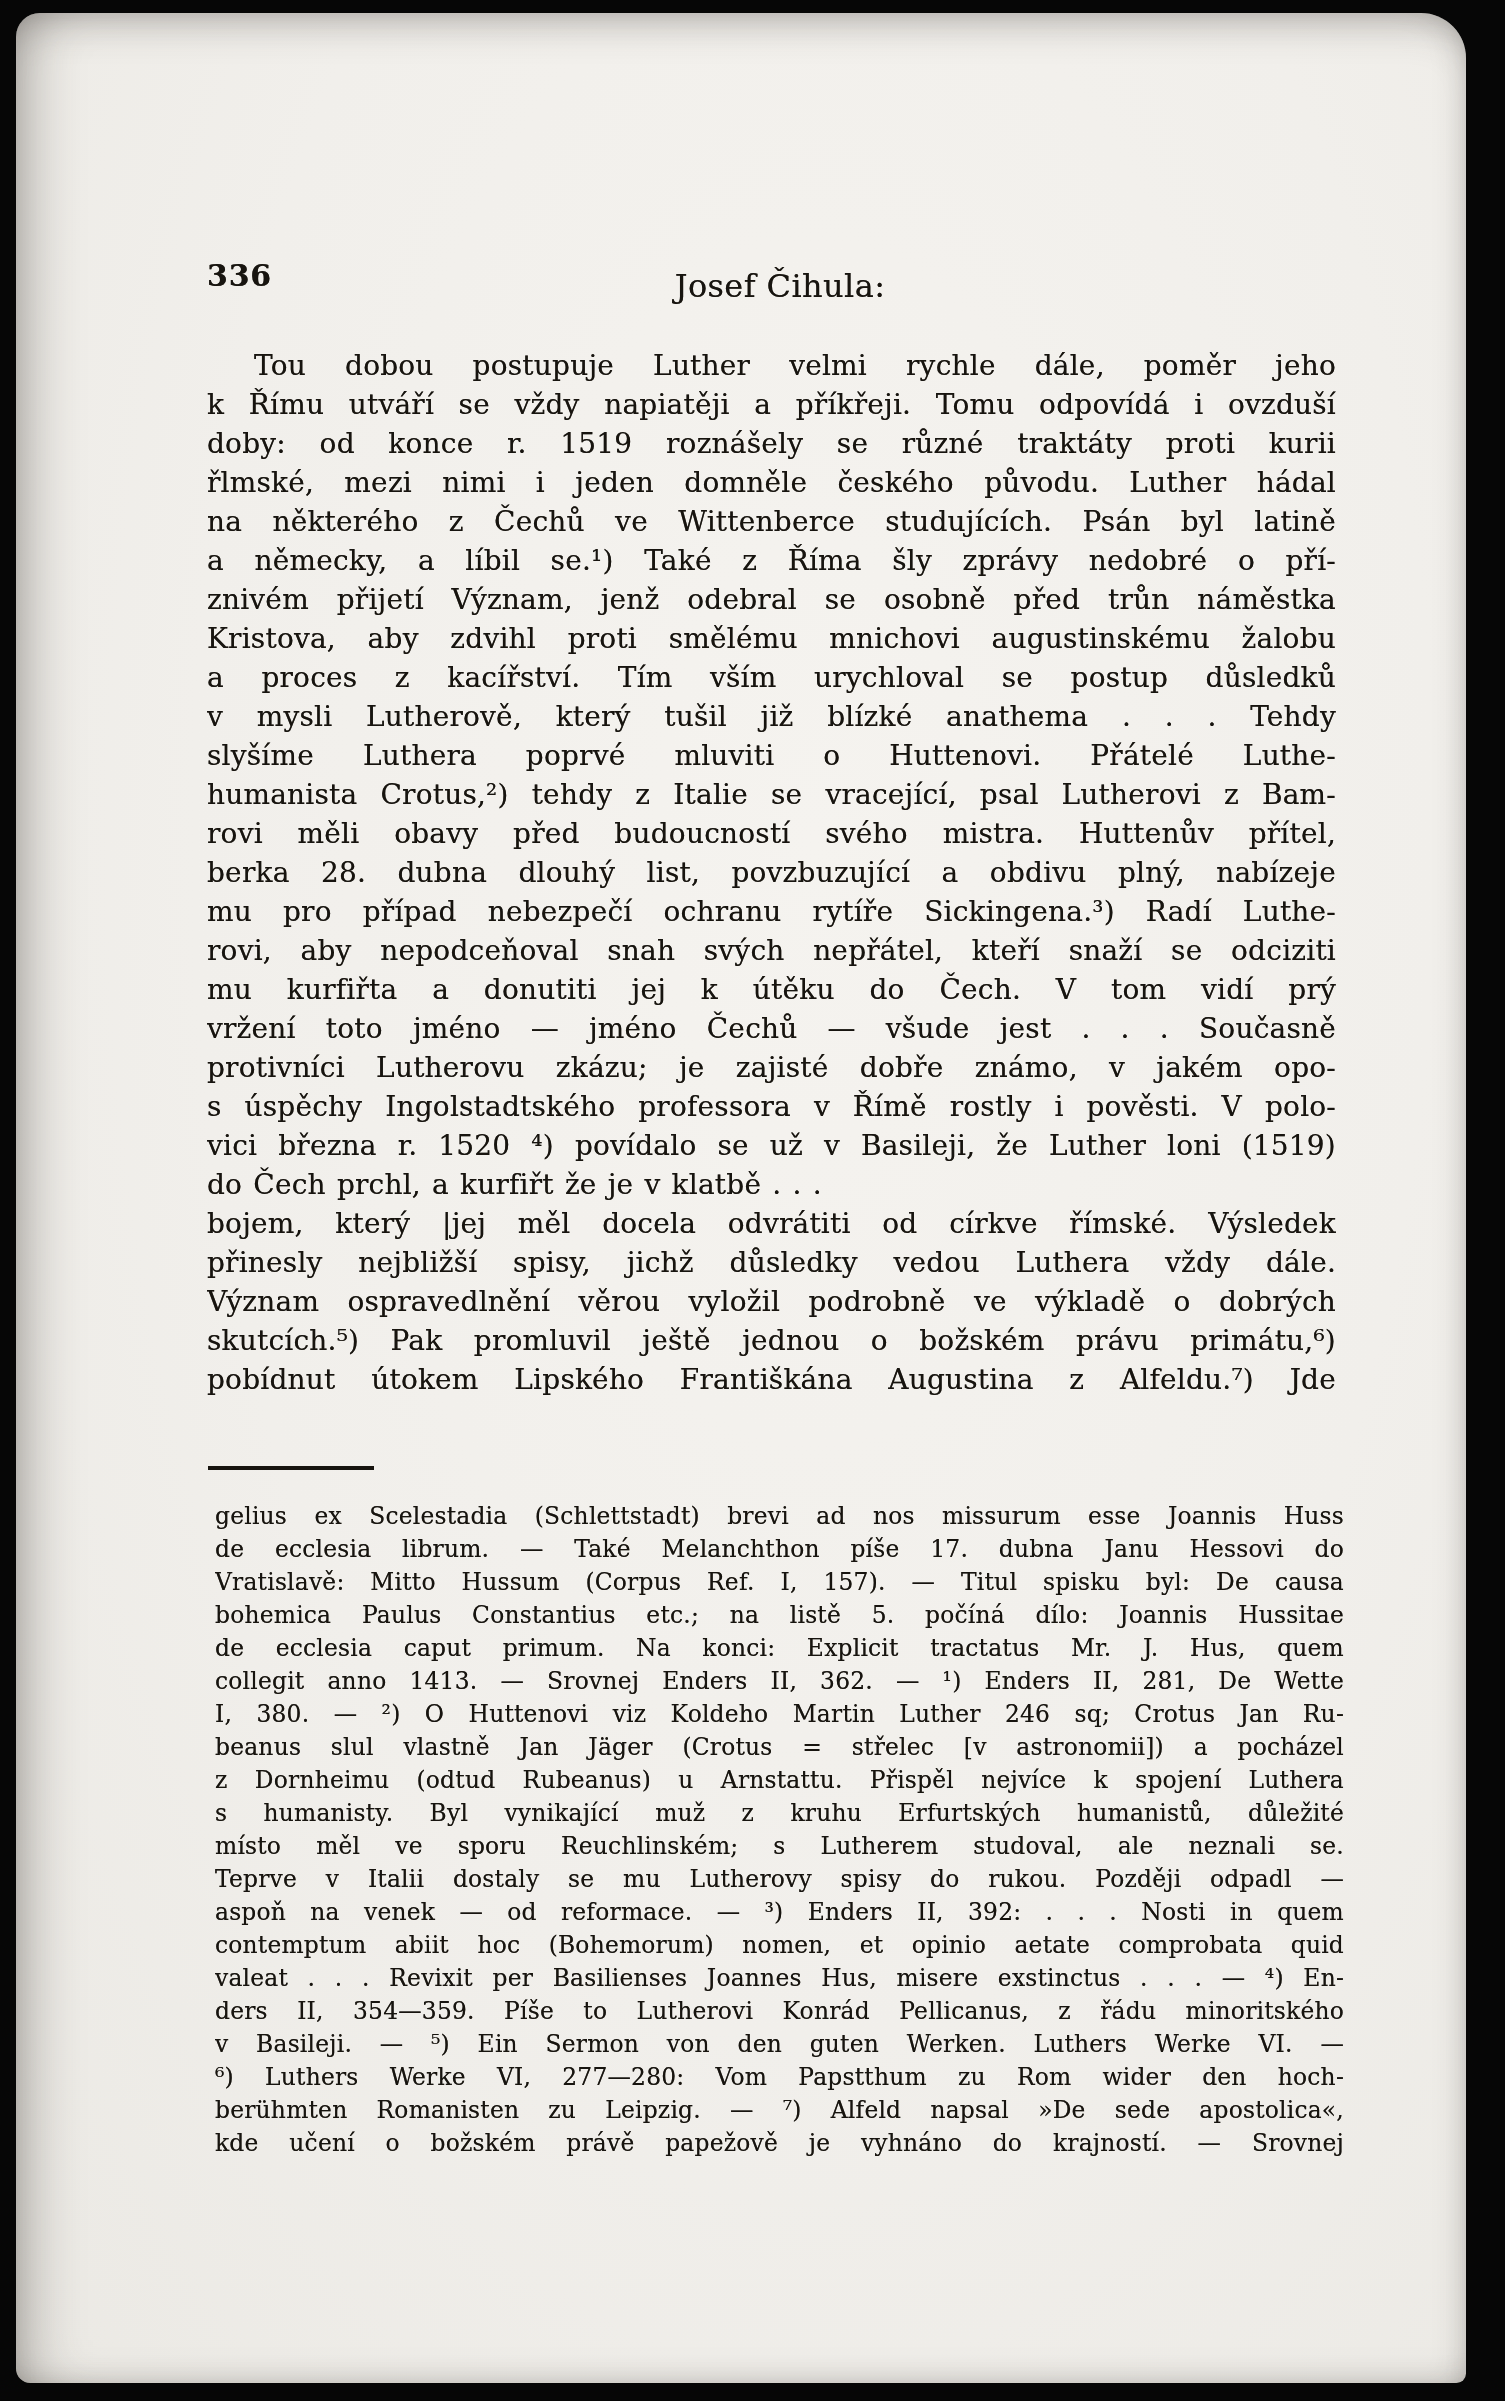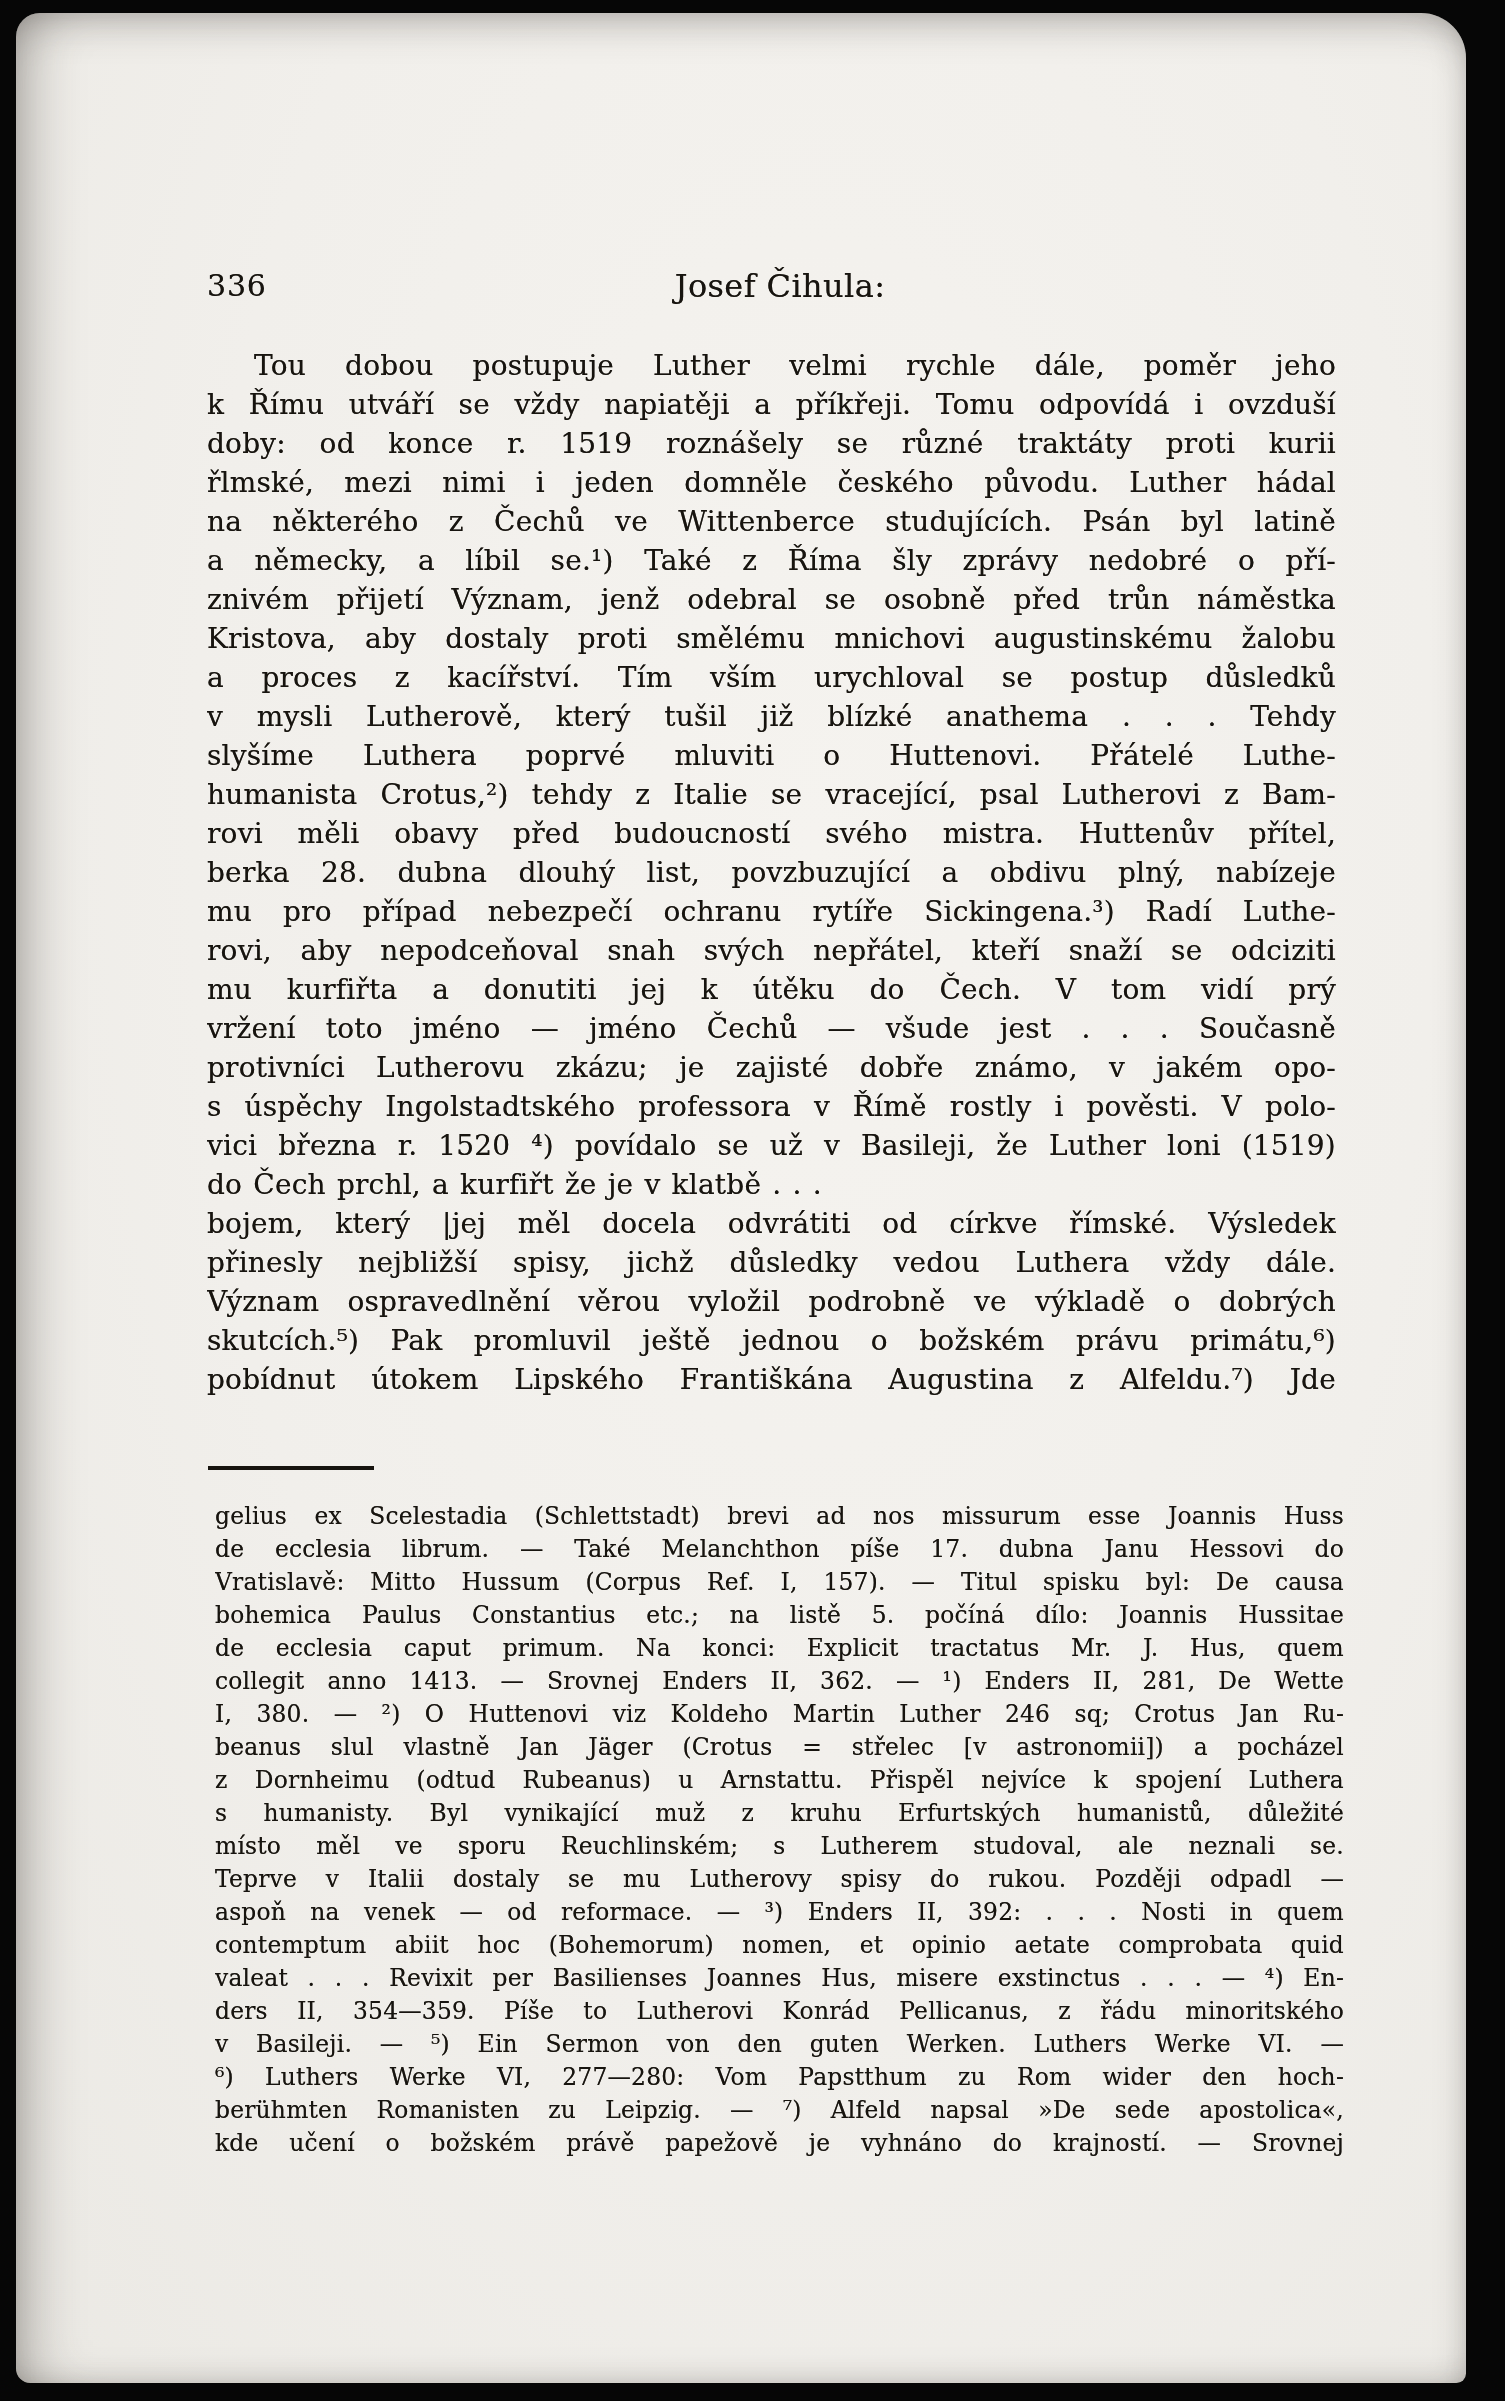--- a/index.html
+++ b/index.html
@@ -18,22 +18,22 @@
     border-radius: 24px 45px 9.7px 14.5px;
     box-shadow:
       inset 36px 0 57px -28px rgba(55,50,45,0.40),
       inset -18px 0 36px -22.6px rgba(55,50,45,0.28),
       inset 0 31px 44px -26px rgba(55,50,45,0.30),
       inset 0 -14.5px 32px -21px rgba(55,50,45,0.22);
   }
   .ink { color: #17140f; text-shadow: 0 0 0.5px rgba(23,18,10,0.65); }
 
   .page-number {
-    position: absolute; left: 191px; top: 255px;
-    font-size: 30px; font-weight: normal; letter-spacing: 0.8px;
+    position: absolute; left: 191px; top: 245px;
+    font-size: 30px; font-weight: bold; letter-spacing: 0.8px;
   }
   .running-title {
     position: absolute; left: 764px; top: 254px;
     transform: translateX(-50%);
     font-size: 32px; letter-spacing: 0.4px; white-space: nowrap;
   }
 
   .body-text {
     position: absolute; left: 191px; top: 333px; width: 1129px;
     font-size: 28px; line-height: 39px;
@@ -75,21 +75,21 @@
     <div class="running-title ink">Josef Čihula:</div>
 
     <div class="body-text ink" id="body-text">
         <div class="line indent">Tou dobou postupuje Luther velmi rychle dále, poměr jeho</div>
         <div class="line">k Římu utváří se vždy napiatěji a příkřeji. Tomu odpovídá i ovzduší</div>
         <div class="line">doby: od konce r. 1519 roznášely se různé traktáty proti kurii</div>
         <div class="line">řlmské, mezi nimi i jeden domněle českého původu. Luther hádal</div>
         <div class="line">na některého z Čechů ve Wittenberce studujících. Psán byl latině</div>
         <div class="line">a německy, a líbil se.¹) Také z Říma šly zprávy nedobré o pří-</div>
         <div class="line">znivém přijetí Význam, jenž odebral se osobně před trůn náměstka</div>
-        <div class="line">Kristova, aby dostaly proti smělému mnichovi augustinskému žalobu</div>
+        <div class="line">Kristova, aby zdvihl proti smělému mnichovi augustinskému žalobu</div>
         <div class="line">a proces z kacířství. Tím vším urychloval se postup důsledků</div>
         <div class="line">v mysli Lutherově, který tušil již blízké anathema . . . Tehdy</div>
         <div class="line">slyšíme Luthera poprvé mluviti o Huttenovi. Přátelé Luthe-</div>
         <div class="line">humanista Crotus,²) tehdy z Italie se vracející, psal Lutherovi z Bam-</div>
         <div class="line">rovi měli obavy před budoucností svého mistra. Huttenův přítel,</div>
         <div class="line">berka 28. dubna dlouhý list, povzbuzující a obdivu plný, nabízeje</div>
         <div class="line">mu pro případ nebezpečí ochranu rytíře Sickingena.³) Radí Luthe-</div>
         <div class="line">rovi, aby nepodceňoval snah svých nepřátel, kteří snaží se odciziti</div>
         <div class="line">mu kurfiřta a donutiti jej k útěku do Čech. V tom vidí prý</div>
         <div class="line">vržení toto jméno — jméno Čechů — všude jest . . . Současně</div>

